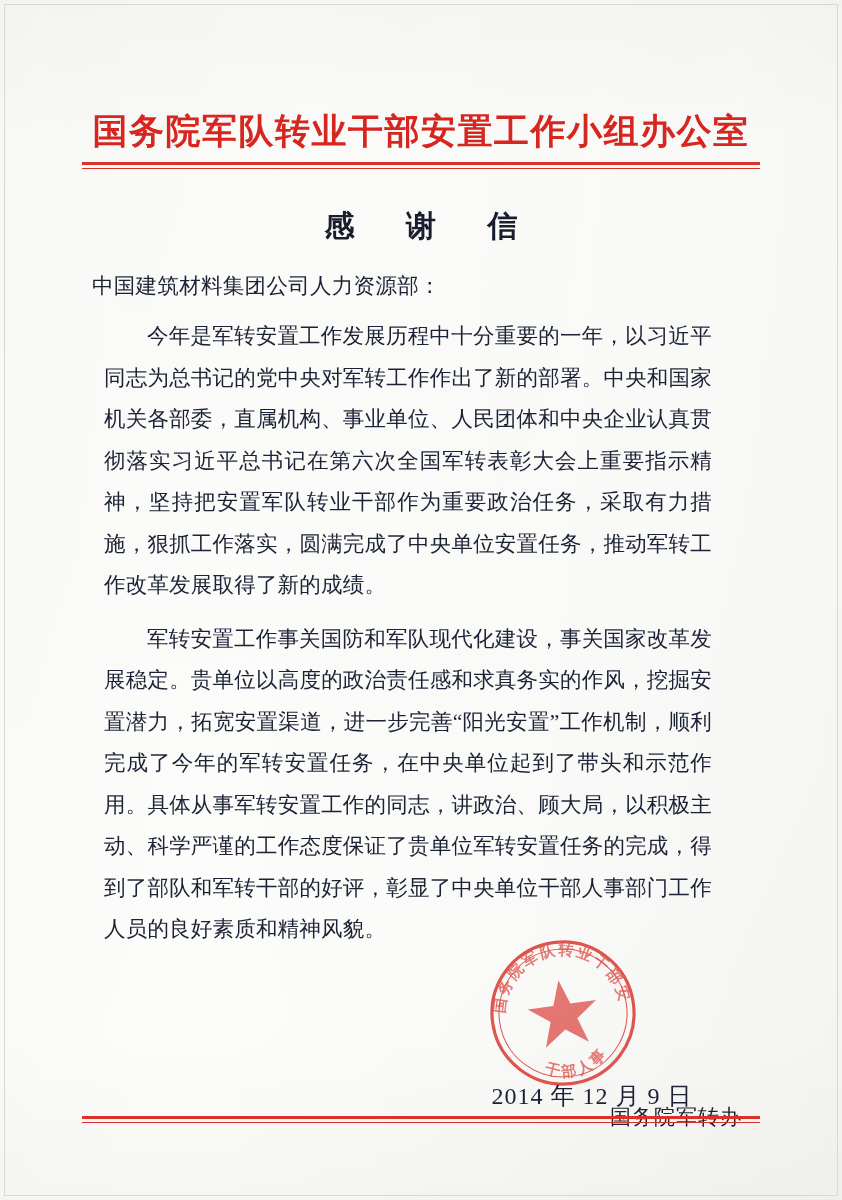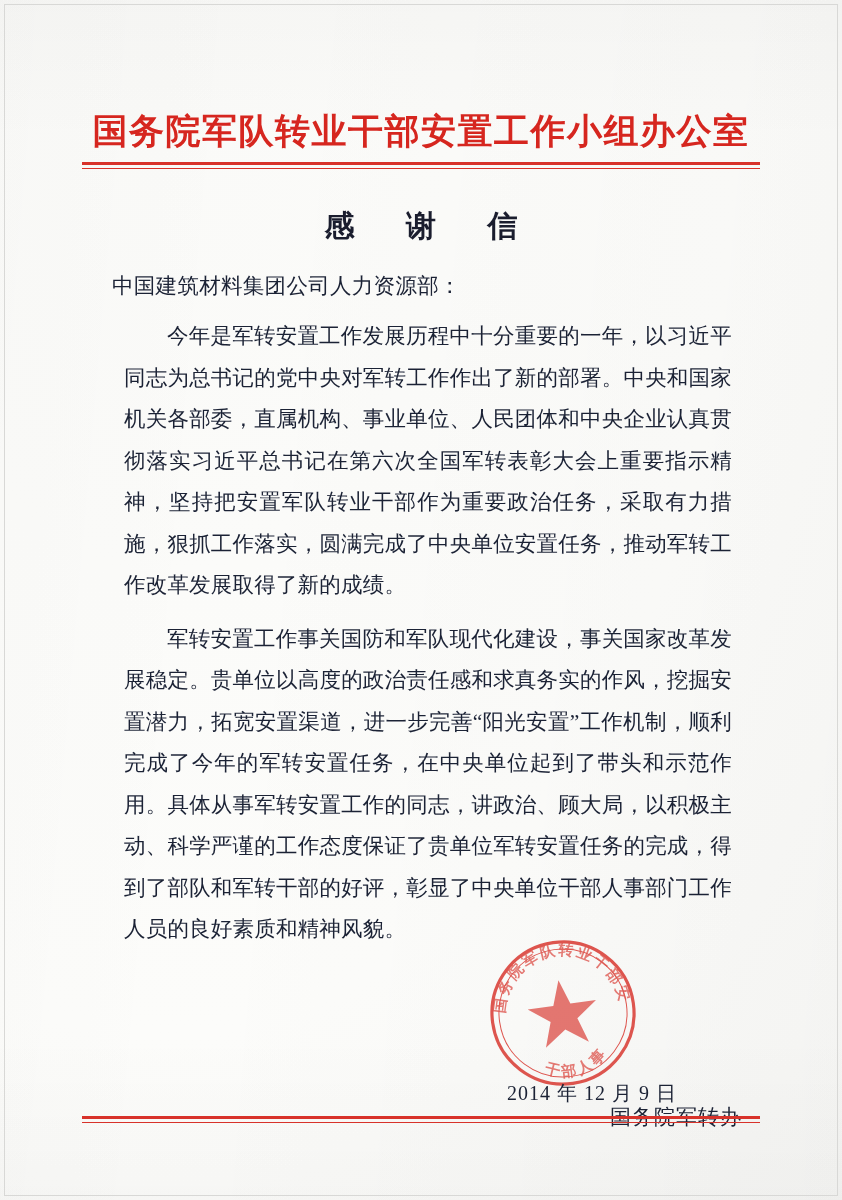--- a/index.html
+++ b/index.html
@@ -80,21 +80,21 @@
     text-align: center;
     font-size: 30px;
     font-weight: bold;
     color: #1a1d2e;
     letter-spacing: 22px;
     text-indent: 22px;
   }
 
   .body-block {
     position: absolute;
-    left: 112px;
+    left: 92px;
     top: 268px;
     width: 632px;
     color: #1b2235;
     font-size: 21.5px;
     line-height: 41.5px;
   }
   .salutation {
     font-size: 21.5px;
     line-height: 36px;
     margin: 0 0 6px 0;
@@ -117,21 +117,21 @@
     font-size: 21px;
     color: #1b2235;
     letter-spacing: 1px;
   }
   .sig-date {
     position: absolute;
     right: 100px;
     top: 1080px;
     width: 300px;
     text-align: center;
-    font-size: 20px;
+    font-size: 24px;
     color: #1b2235;
     letter-spacing: 1px;
     font-family: "Liberation Serif", "DejaVu Serif", serif;
   }
 
   
   .seal {
     position: absolute;
     left: 486px;
     top: 936px;

